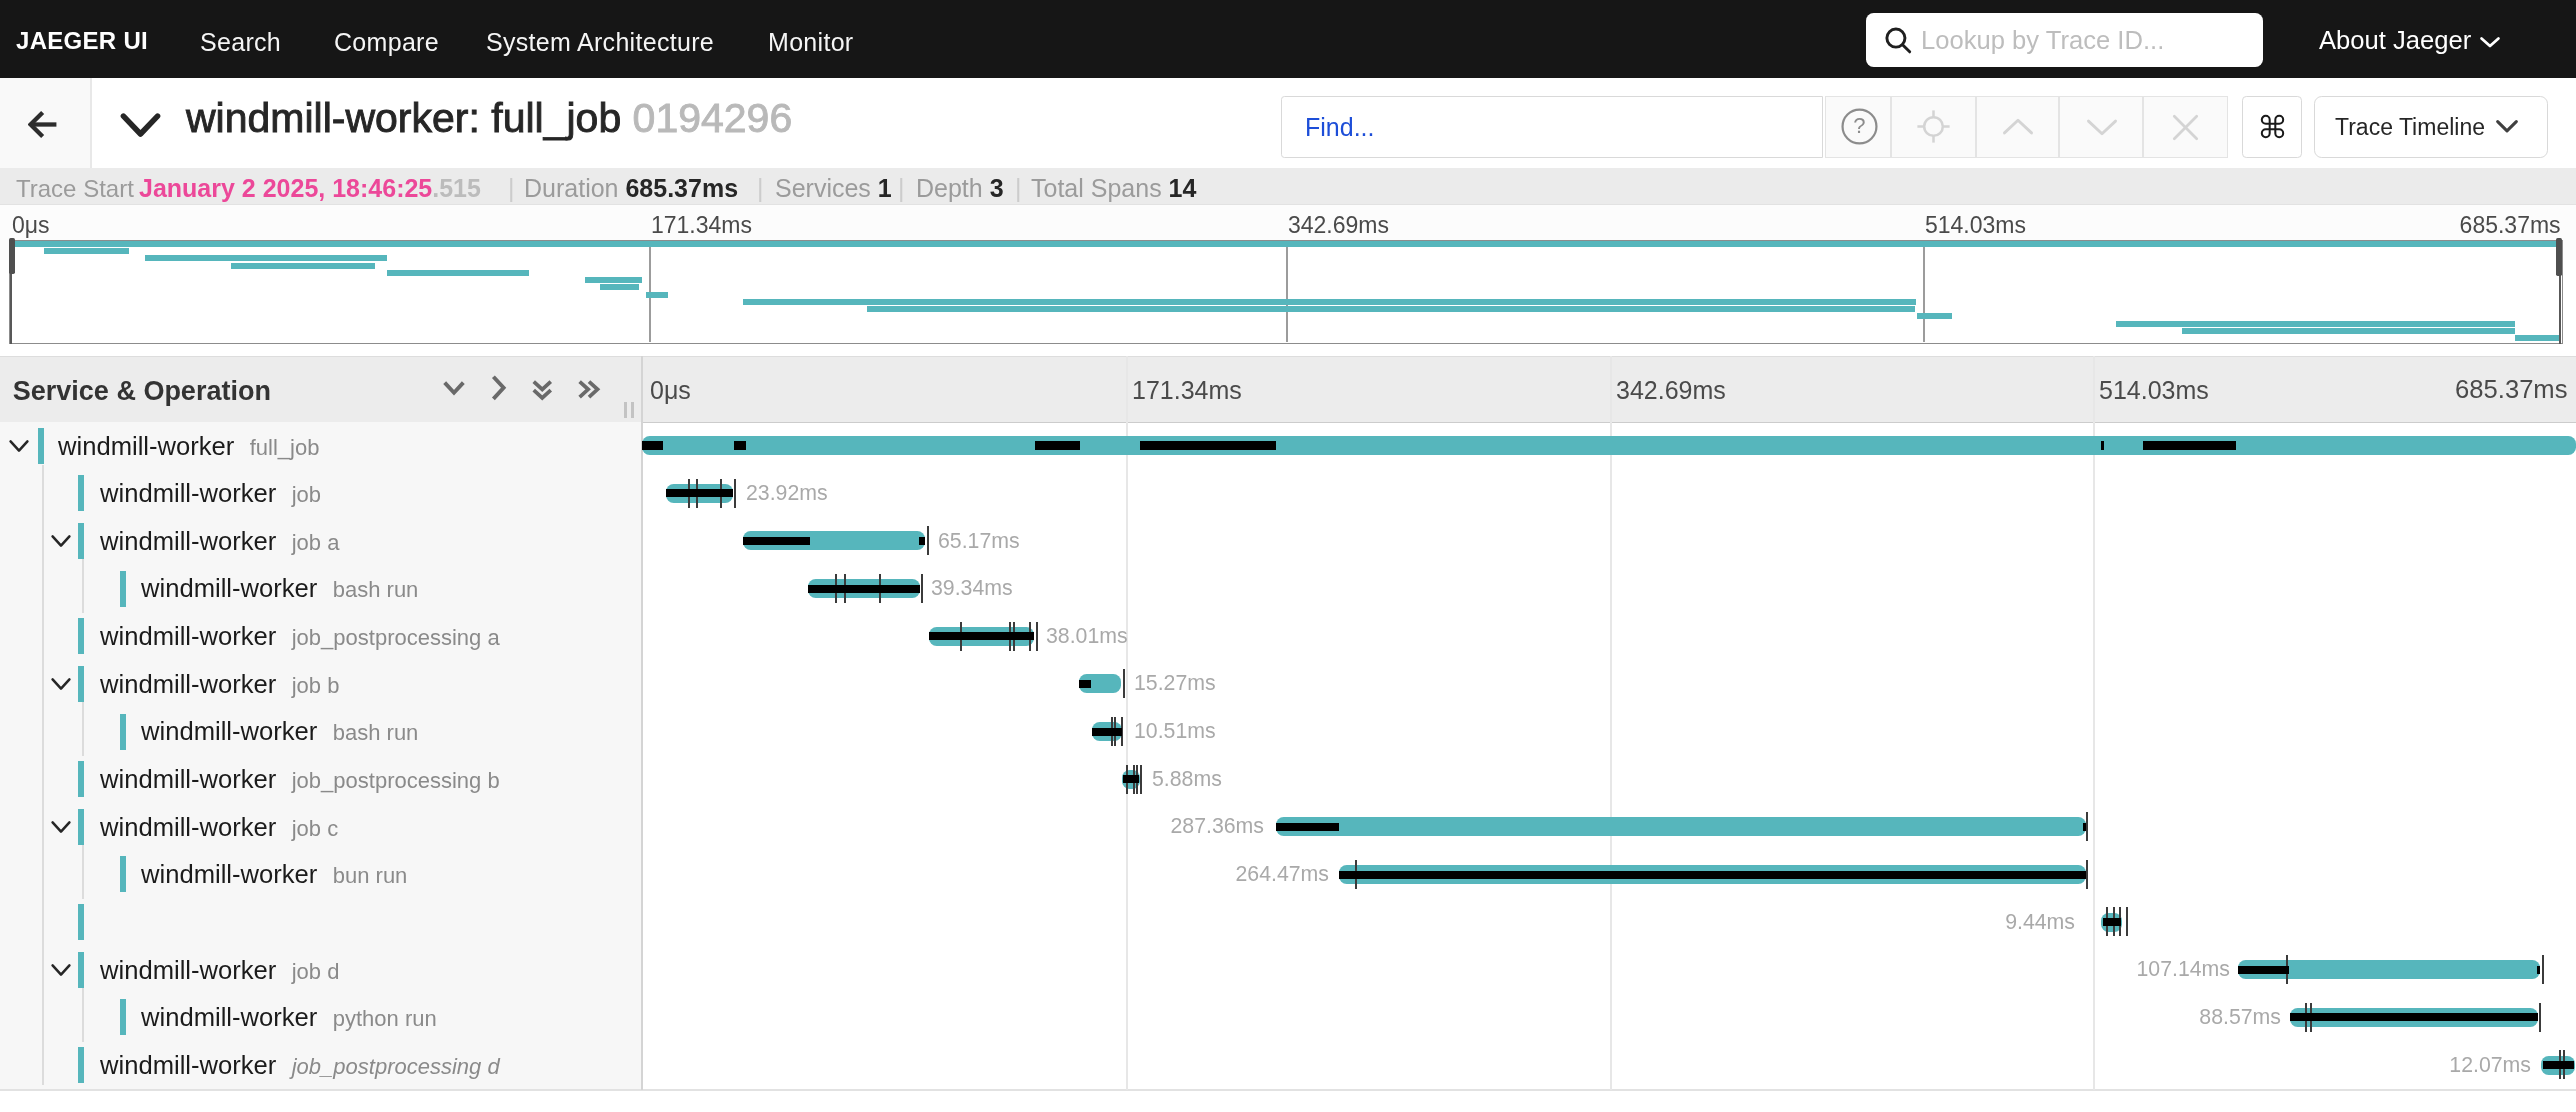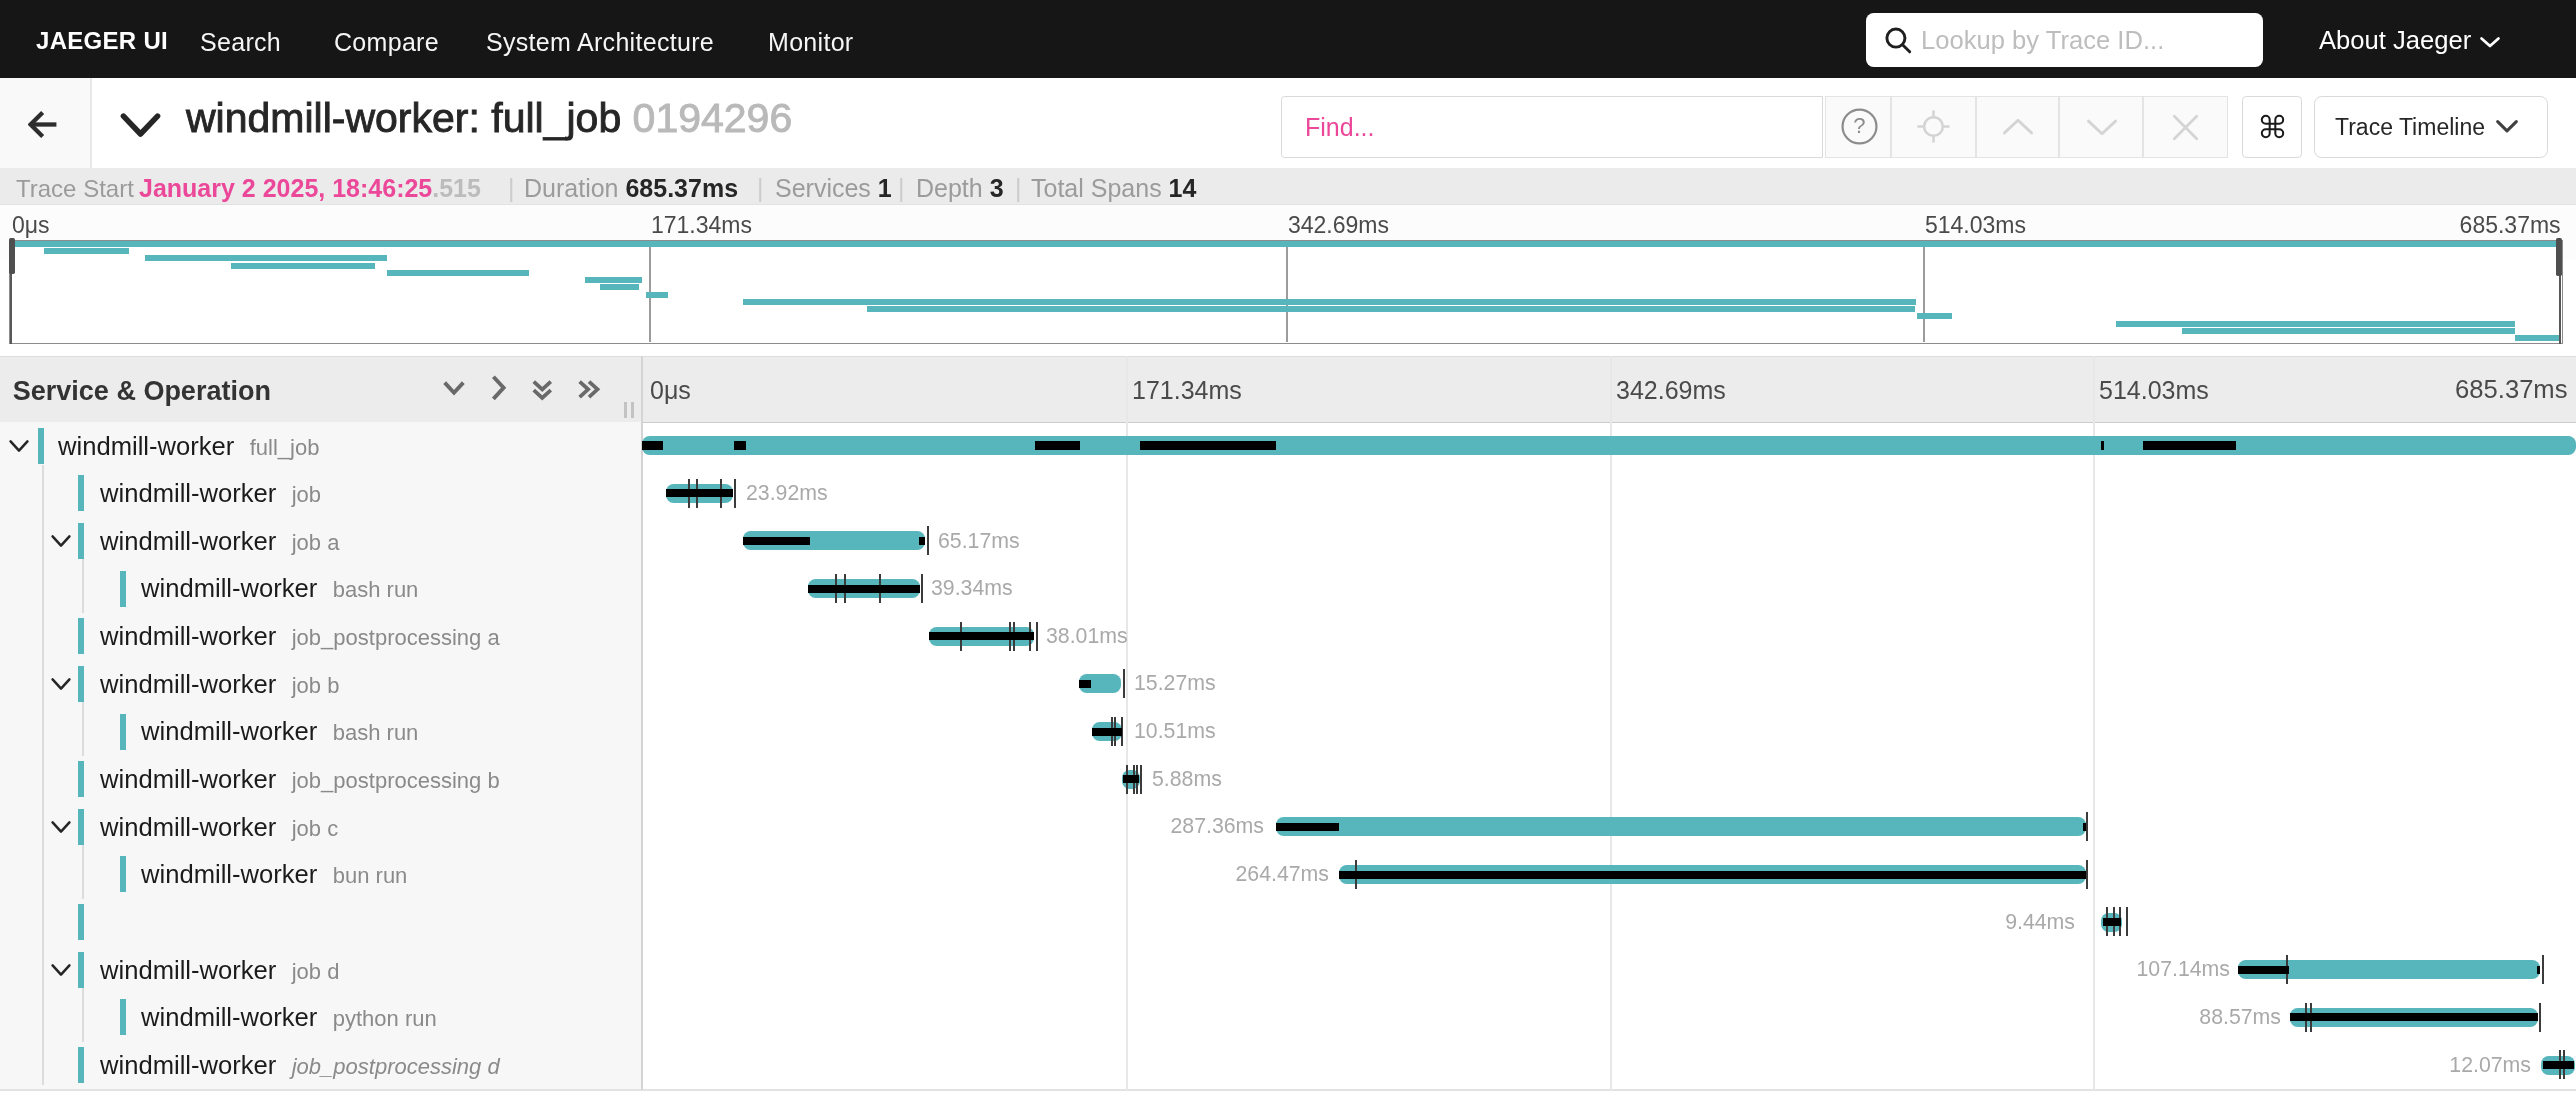--- a/index.html
+++ b/index.html
@@ -2,21 +2,21 @@
 <html style="font-size:13.6px"><head><meta charset="utf-8">
 <style>
   * { margin:0; padding:0; box-sizing:border-box; }
   html,body { width:2576px; height:1112px; background:#fff; font-family:"Liberation Sans", sans-serif; overflow:hidden; }
   .abs { position:absolute; }
   #page { position:relative; width:2576px; height:1112px; }
 </style></head><body>
 <div id="page">
 
 <div class="abs" style="left:0;top:0;width:2576px;height:78px;background:#161616;"></div>
-<div class="abs" style="left:36px;top:27px;font-size:24px;font-weight:700;color:#fff;letter-spacing:0.3px;">JAEGER UI</div>
+<div class="abs" style="left:16px;top:27px;font-size:24px;font-weight:700;color:#fff;letter-spacing:0.3px;">JAEGER UI</div>
 <div class="abs" style="left:200px;top:28px;font-size:25px;color:#f5f5f5;letter-spacing:0.3px;">Search</div>
 <div class="abs" style="left:334px;top:28px;font-size:25px;color:#f5f5f5;letter-spacing:0.3px;">Compare</div>
 <div class="abs" style="left:486px;top:28px;font-size:25px;color:#f5f5f5;letter-spacing:0.3px;">System Architecture</div>
 <div class="abs" style="left:768px;top:28px;font-size:25px;color:#f5f5f5;letter-spacing:0.3px;">Monitor</div>
 <div class="abs" style="left:1866px;top:12.8px;width:397px;height:54px;background:#fff;border-radius:7.7px;"></div>
 <svg class="abs" style="left:1883px;top:25.6px" width="31" height="31" viewBox="0 0 36 36">
       <circle cx="15" cy="14" r="10.5" fill="none" stroke="#1f1f1f" stroke-width="3.4"></circle>
       <line x1="23" y1="22" x2="31" y2="30" stroke="#1f1f1f" stroke-width="3.4" stroke-linecap="round"></line>
     </svg>
 <div class="abs" style="left:1921px;top:26.4px;font-size:25.6px;color:#bdbdbd;">Lookup by Trace ID...</div>
@@ -29,21 +29,21 @@
 <div class="abs" style="left:90px;top:78px;width:1.7px;height:90px;background:#e8e8e8;"></div>
 <svg class="abs" style="left:28px;top:109px" width="31" height="31" viewBox="0 0 36 36">
       <line x1="3" y1="18" x2="33" y2="18" stroke="#2d2d2d" stroke-width="5"></line>
       <polyline points="17,4 3,18 17,32" fill="none" stroke="#2d2d2d" stroke-width="5" stroke-linejoin="miter" stroke-linecap="butt"></polyline>
     </svg>
 <svg class="abs" style="left:119px;top:111px" width="43" height="29" viewBox="0 0 50 34">
       <polyline points="5,6 25,27 45,6" fill="none" stroke="#262626" stroke-width="6.5" stroke-linecap="round" stroke-linejoin="round"></polyline>
     </svg>
 <div class="abs" style="left:186px;top:95px;font-size:41px;color:#262626;font-weight:400;-webkit-text-stroke:0.9px #262626;letter-spacing:0px;">windmill-worker: full_job <span style="color:#b9b9b9;-webkit-text-stroke:0.9px #b9b9b9;">0194296</span></div>
 <div class="abs" style="left:1281px;top:96px;width:542px;height:62px;background:#fff;border:1.7px solid #d9d9d9;border-radius:3.4px 0 0 3.4px;"></div>
-<div class="abs" style="left:1305px;top:113px;font-size:25px;color:#ec4899;">Find...</div>
+<div class="abs" style="left:1305px;top:113px;font-size:25px;color:#1d4ed8;">Find...</div>
 <div class="abs" style="left:1825px;top:96px;width:403px;height:62px;background:#fafafa;border:1.7px solid #e4e4e4;"></div>
 <div class="abs" style="left:1890px;top:96px;width:1.7px;height:62px;background:#e4e4e4;"></div>
 <div class="abs" style="left:1975px;top:96px;width:1.7px;height:62px;background:#e4e4e4;"></div>
 <div class="abs" style="left:2058px;top:96px;width:1.7px;height:62px;background:#e4e4e4;"></div>
 <div class="abs" style="left:2142px;top:96px;width:1.7px;height:62px;background:#e4e4e4;"></div>
 <svg class="abs" style="left:1840px;top:107px" width="39" height="39" viewBox="0 0 46 46">
       <circle cx="23" cy="23" r="20" fill="none" stroke="#8c8c8c" stroke-width="2.6"></circle>
       <text x="23" y="31" text-anchor="middle" font-size="26" fill="#8c8c8c" font-family="Liberation Sans">?</text>
     </svg>
 <svg class="abs" style="left:1914px;top:107px" width="39" height="39" viewBox="0 0 46 46">

